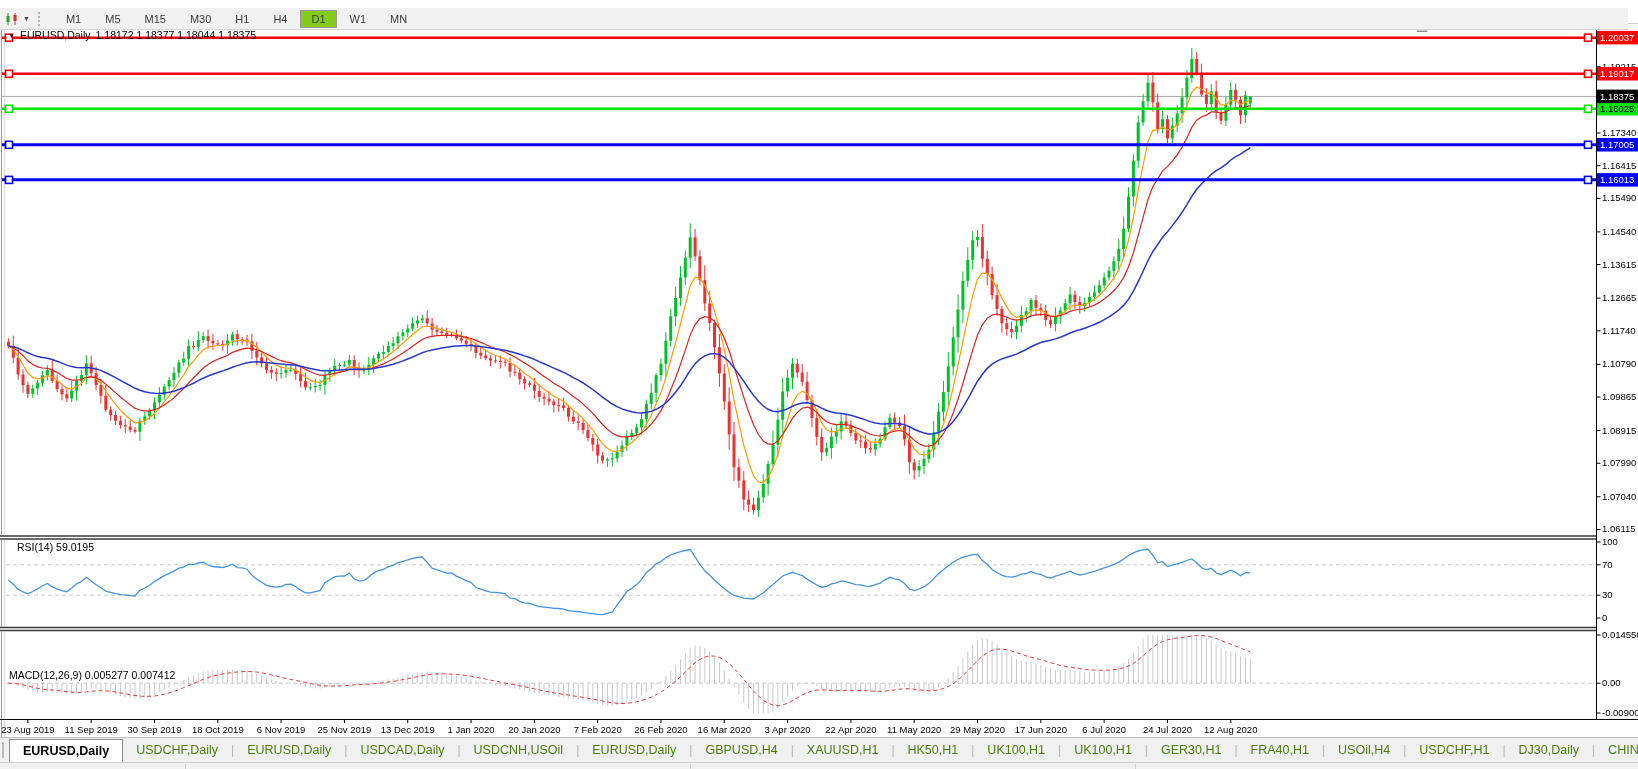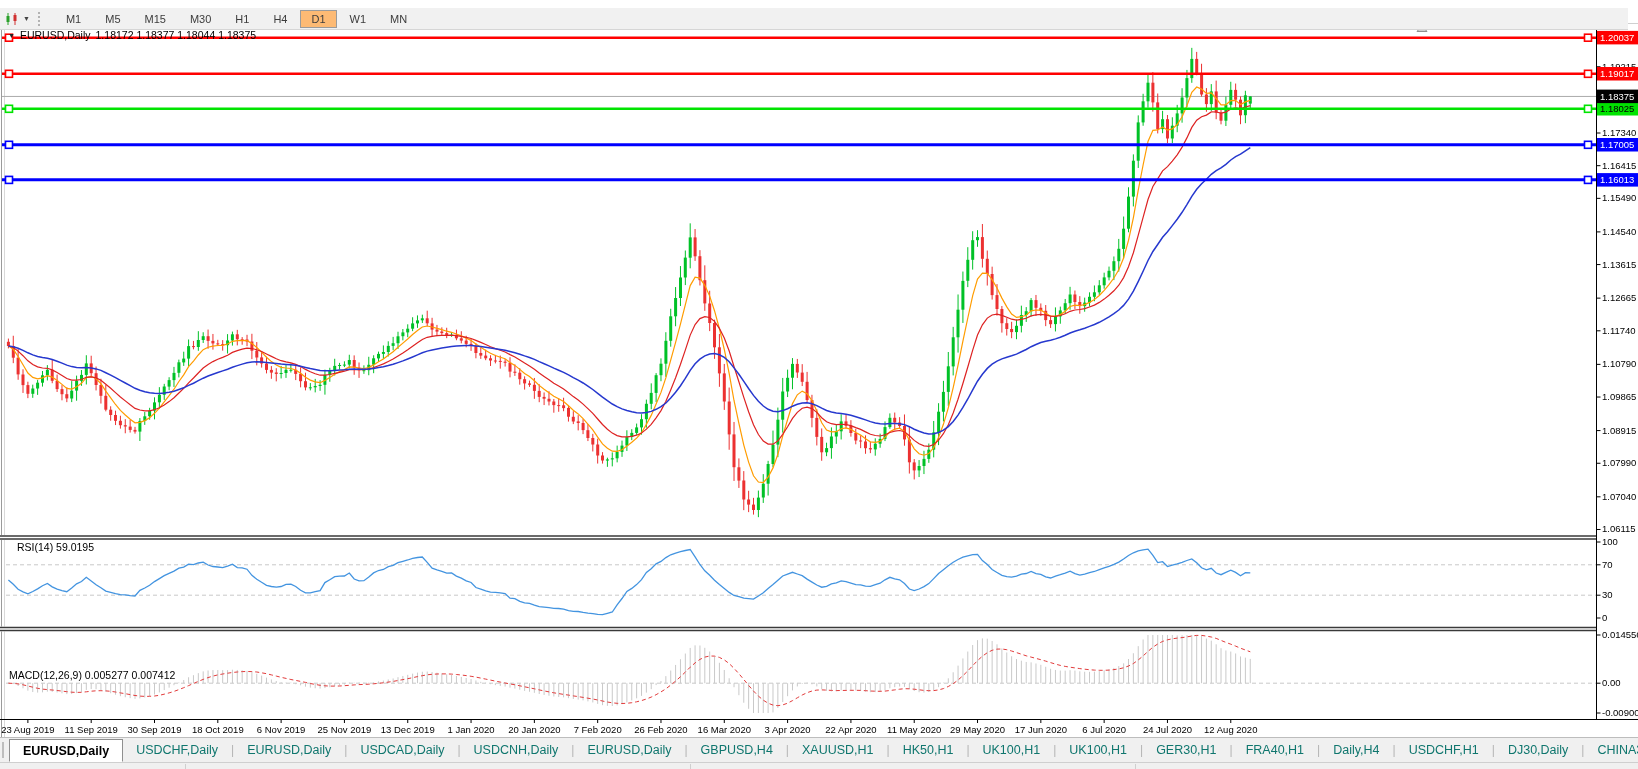--- a/index.html
+++ b/index.html
@@ -4,33 +4,33 @@
 <style>
   html,body{margin:0;padding:0;background:#fff;font-family:"Liberation Sans",sans-serif;}
   #app{position:relative;width:1638px;height:769px;overflow:hidden;background:#fff;}
   
   #toolbar{position:absolute;top:8px;left:0;width:1628px;height:22px;background:#f1f1f1;
     border-bottom:1px solid #d6d6d6;display:flex;align-items:center;box-sizing:border-box;}
   .tool-group{display:flex;align-items:center;padding:0 4px;height:100%;}
   .caret{font-size:7px;color:#444;margin-left:3px;}
   .grip{width:3px;height:14px;border-left:2px dotted #b3b3b3;margin:0 7px 0 4px;}
   .tf-btn{font-size:11px;color:#3c3c3c;padding:2px 10px;margin:0 1px;border:1px solid transparent;cursor:default;}
-  .tf-btn.active{background:#fdba74;border:1px solid #9b9b9b;}
+  .tf-btn.active{background:#84cc16;border:1px solid #9b9b9b;}
   
   #chart-svg{position:absolute;top:0;left:0;}
   .overlay-label{position:absolute;font-size:10.5px;color:#000;white-space:nowrap;}
   #chart-title{top:29px;left:8px;display:flex;align-items:center;gap:5px;}
   #title-caret{font-size:7px;color:#222;}
   #rsi-label{top:541px;left:17px;}
   #macd-label{top:633px;left:9px;margin-top:36px;}
   
   #tabsbar{position:absolute;top:737px;left:0;width:1638px;height:25px;background:#f0f0f0;
     border-top:1px solid #bdbdbd;display:flex;align-items:stretch;box-sizing:border-box;}
   .tabs-grip{width:4px;height:16px;border-left:1px solid #bdbdbd;border-right:1px solid #bdbdbd;margin:4px 5px 0 2px;}
-  .tab{display:flex;align-items:center;padding:0 13px;font-size:12.5px;color:#0f766e;cursor:default;white-space:nowrap;}
+  .tab{display:flex;align-items:center;padding:0 13px;font-size:12.5px;color:#4d7c0f;cursor:default;white-space:nowrap;}
   .tab.active{background:#ffffff;border:1px solid #8f8f8f;border-bottom:1px solid #fff;color:#000;font-weight:bold;margin-top:1px;}
   .tab-div{display:flex;align-items:center;color:#b4b4b4;font-size:12px;}
   
   #statusbar{position:absolute;top:762px;left:0;width:1638px;height:7px;background:#f0f0f0;border-top:1px solid #cfcfcf;box-sizing:border-box;}
   .status-div{position:absolute;top:1px;width:1px;height:6px;background:#cfcfcf;}
 </style>
 </head>
 <body>
 
 <div id="app">
@@ -988,39 +988,39 @@
   <div id="tabsbar">
     <div class="tabs-grip"></div>
     <div id="tabs-container" style="display:flex;align-items:stretch;">
         <div class="tab active">EURUSD,Daily</div>
         <div class="tab">USDCHF,Daily</div>
         <div class="tab-div">|</div>
         <div class="tab">EURUSD,Daily</div>
         <div class="tab-div">|</div>
         <div class="tab">USDCAD,Daily</div>
         <div class="tab-div">|</div>
-        <div class="tab">USDCNH,Daily</div>
+        <div class="tab">USDCNH,USOil</div>
         <div class="tab-div">|</div>
         <div class="tab">EURUSD,Daily</div>
         <div class="tab-div">|</div>
         <div class="tab">GBPUSD,H4</div>
         <div class="tab-div">|</div>
         <div class="tab">XAUUSD,H1</div>
         <div class="tab-div">|</div>
         <div class="tab">HK50,H1</div>
         <div class="tab-div">|</div>
         <div class="tab">UK100,H1</div>
         <div class="tab-div">|</div>
         <div class="tab">UK100,H1</div>
         <div class="tab-div">|</div>
         <div class="tab">GER30,H1</div>
         <div class="tab-div">|</div>
         <div class="tab">FRA40,H1</div>
         <div class="tab-div">|</div>
-        <div class="tab">Daily,H4</div>
+        <div class="tab">USOil,H4</div>
         <div class="tab-div">|</div>
         <div class="tab">USDCHF,H1</div>
         <div class="tab-div">|</div>
         <div class="tab">DJ30,Daily</div>
         <div class="tab-div">|</div>
         <div class="tab">CHINA300,H1</div>
       </div>
 
   </div>
 

